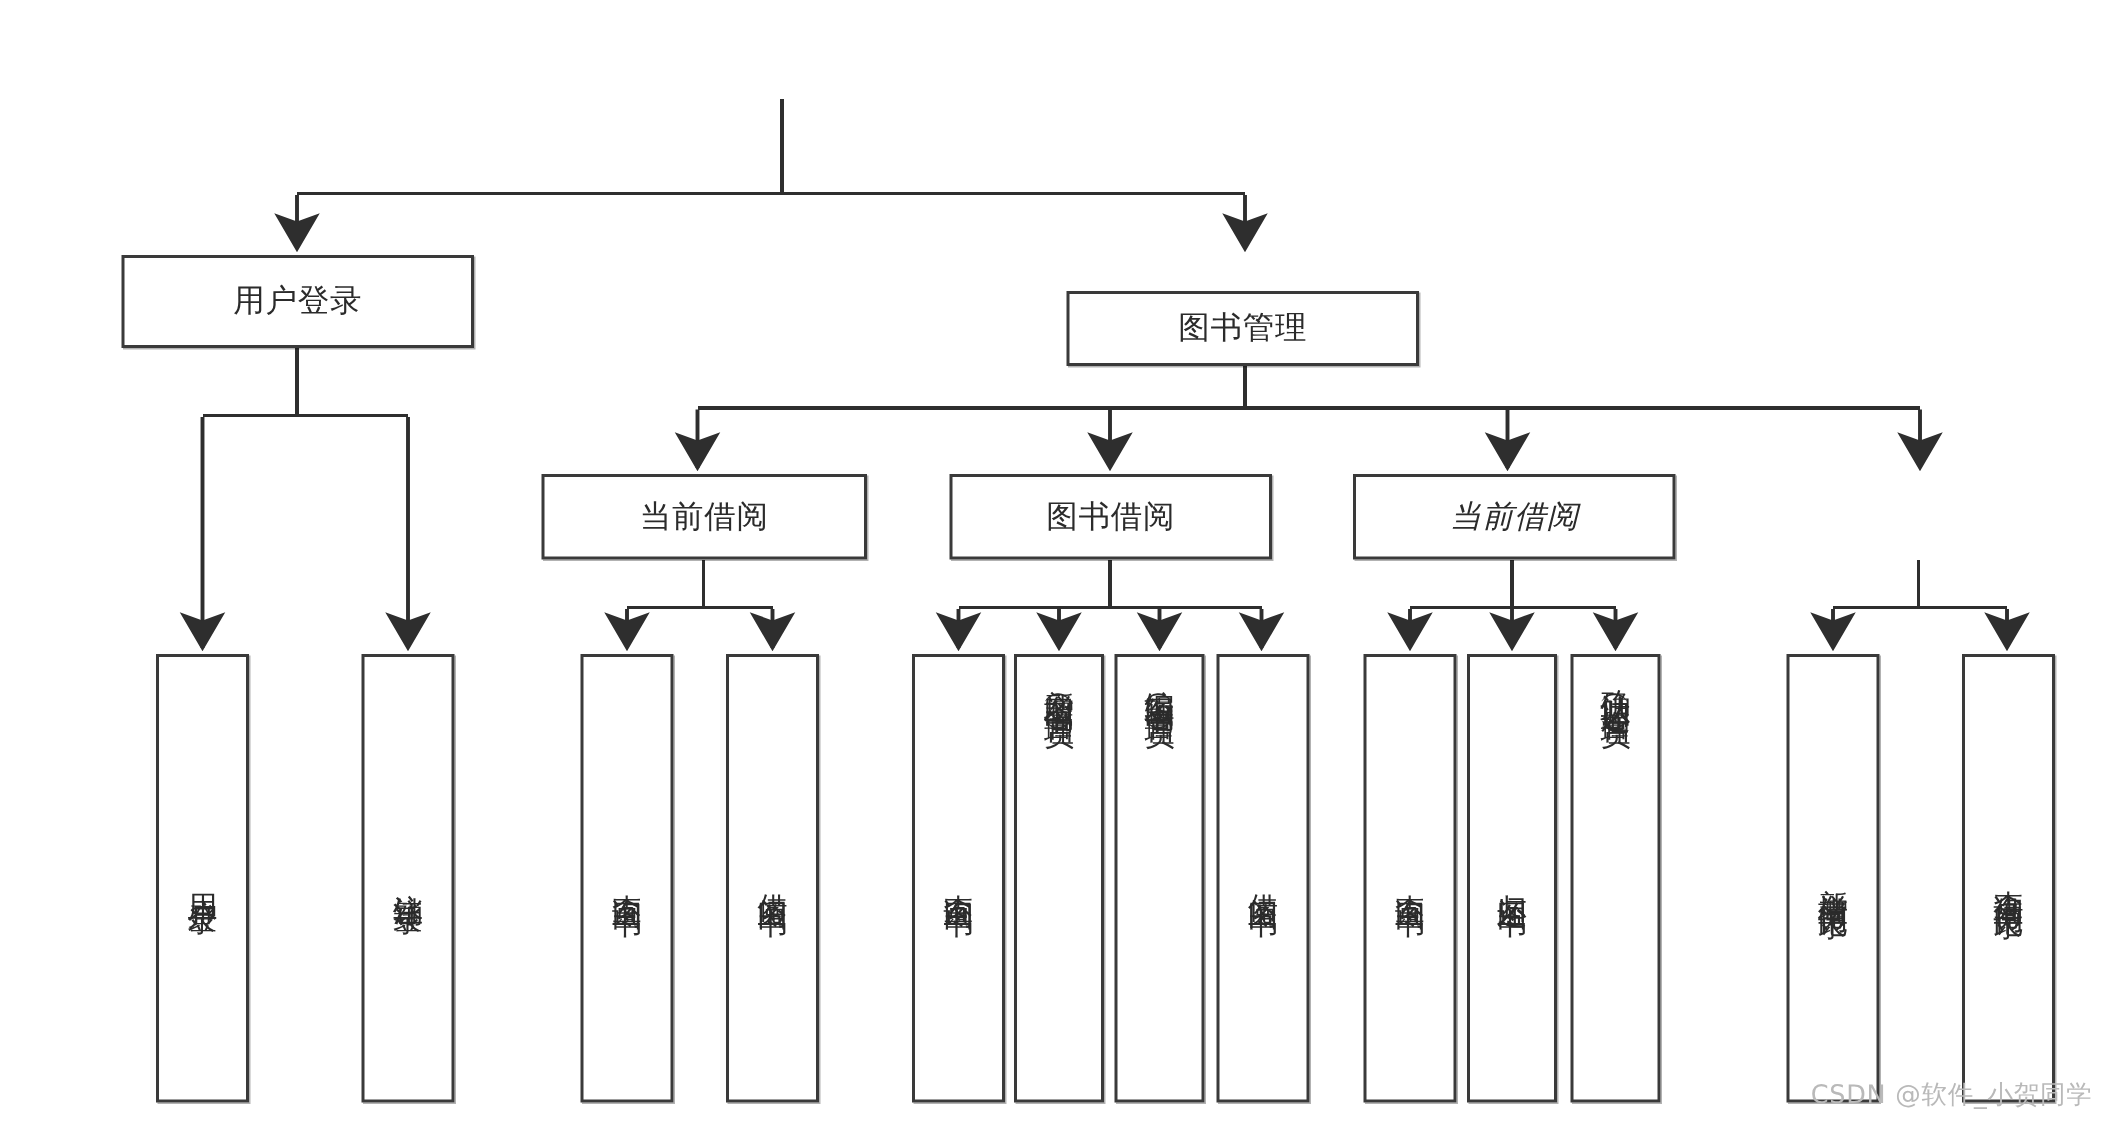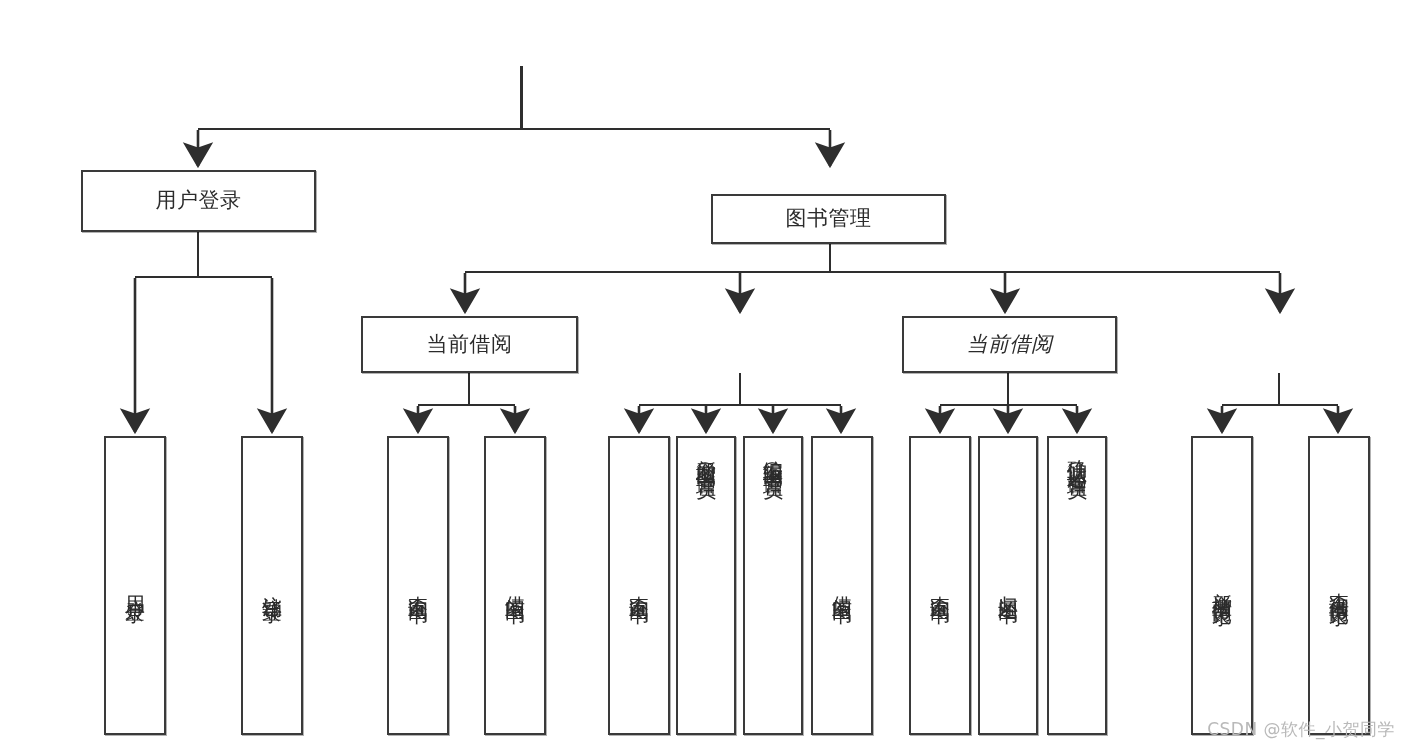--- a/index.html
+++ b/index.html
@@ -160,20 +160,23 @@
   <div class="node-box" style="left:81px; top:170px; width:235px; height:62px;">
     <span class="node-label-h">用户登录</span>
   </div>
   <div class="node-box" style="left:711px; top:170px; width:235px; height:50px;margin-top:24px;">
     <span class="node-label-h">图书管理</span>
   </div>
 
   <div class="node-box" style="left:361px; top:316px; width:217px; height:57px;">
     <span class="node-label-h">当前借阅</span>
   </div>
+  <div class="node-box" style="left:633px; top:316px; width:215px; height:57px;">
+    <span class="node-label-h">图书借阅</span>
+  </div>
   <div class="node-box" style="left:902px; top:316px; width:215px; height:57px;font-style:italic;">
     <span class="node-label-h">当前借阅</span>
   </div>
 
   <div class="node-box leaf-box centered" style="left:104px; top:436px; width:62px; height:299px;">
     <span class="node-label-v">用户登录</span>
   </div>
   <div class="node-box leaf-box centered" style="left:241px; top:436px; width:62px; height:299px;">
     <span class="node-label-v">注销登录</span>
   </div>

